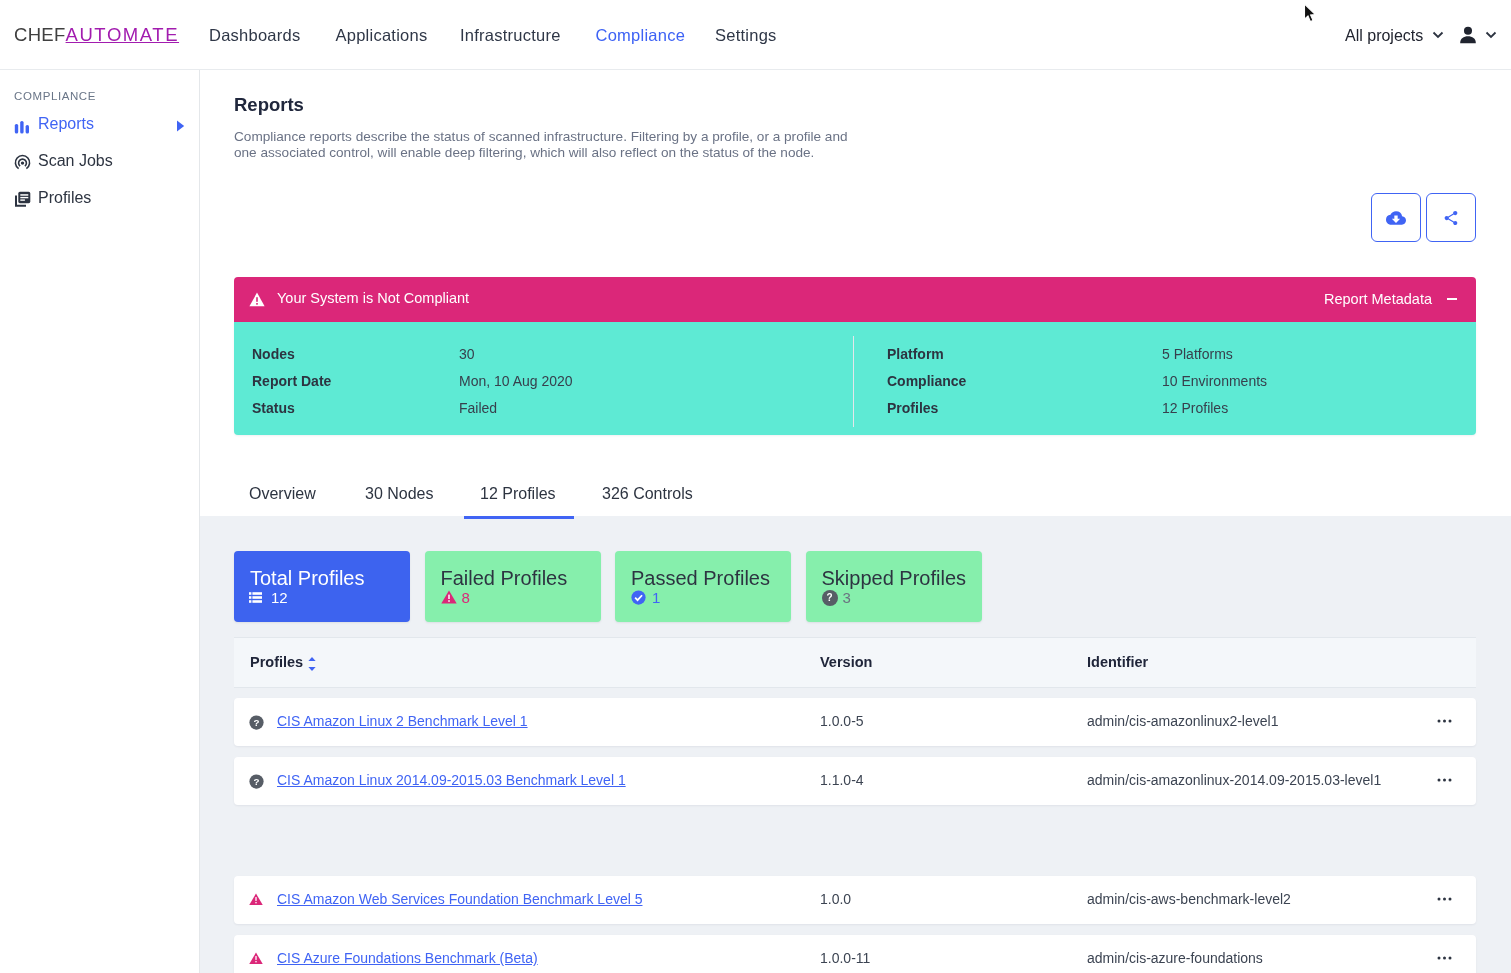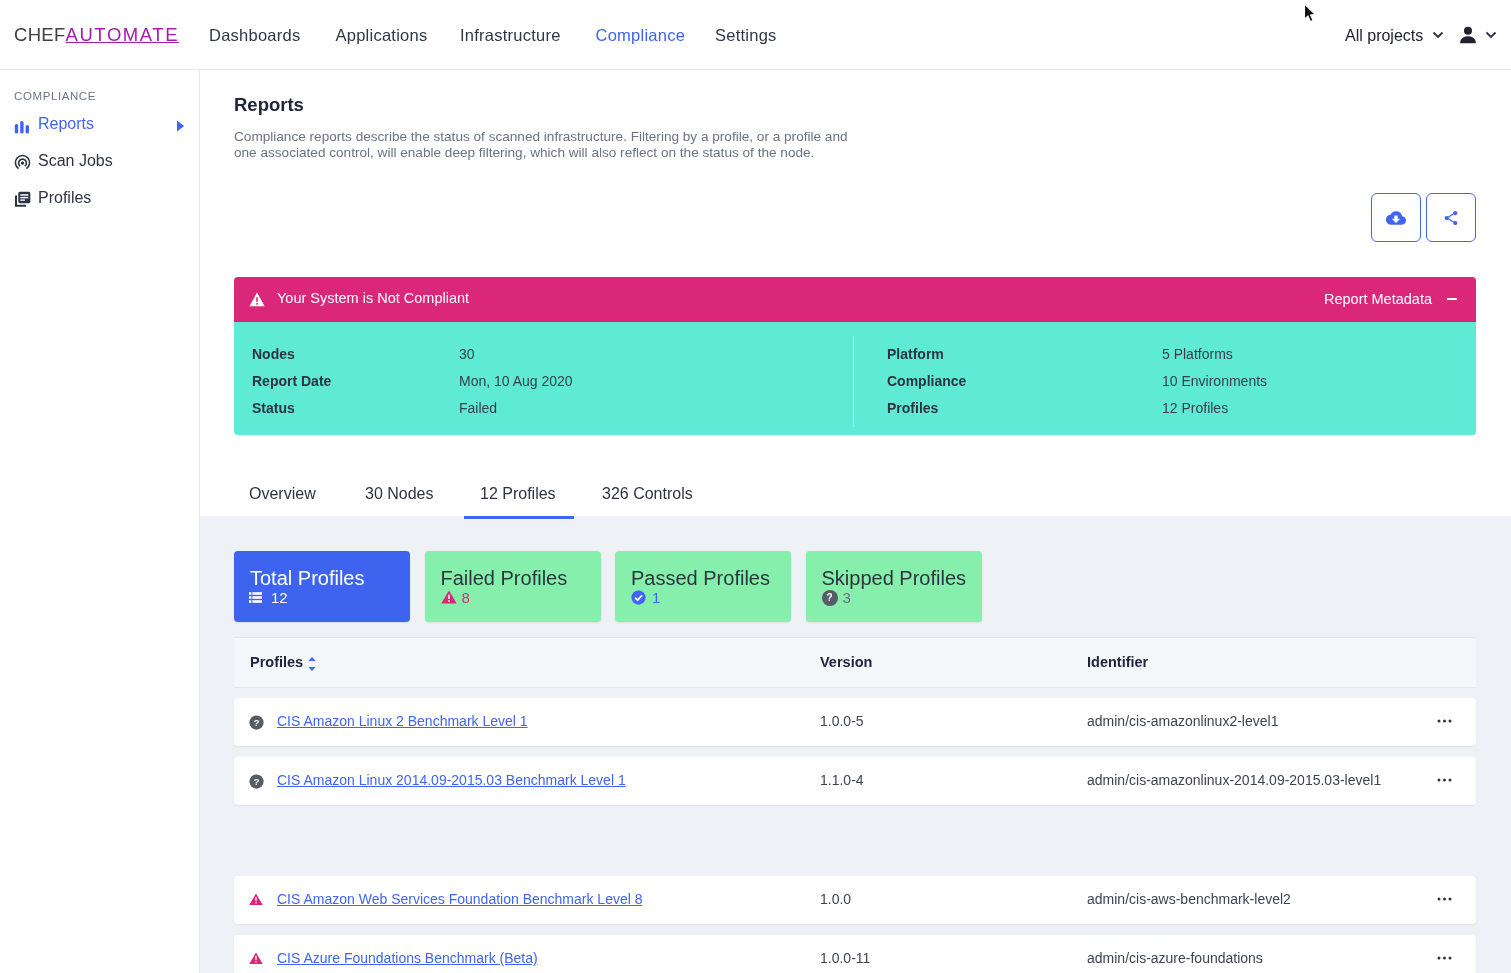--- a/index.html
+++ b/index.html
@@ -265,21 +265,21 @@
         <circle cx="7.5" cy="2" r="1.5"></circle>
         <circle cx="13" cy="2" r="1.5"></circle>
       </svg>
     </div>
     <div class="trow" style="top:806px">
       <svg class="sic" width="14" height="12.3" viewBox="0 0 16 14">
         <path d="M8 0.5 L15.7 13.6 H0.3 Z" fill="#db2779"></path>
         <rect x="7.25" y="4.6" width="1.5" height="4.4" fill="#fff"></rect>
         <rect x="7.25" y="10.2" width="1.5" height="1.6" fill="#fff"></rect>
       </svg>
-      <a>CIS Amazon Web Services Foundation Benchmark Level 8</a>
+      <a>CIS Amazon Web Services Foundation Benchmark Level 5</a>
       <span class="ver">1.0.0</span>
       <span class="idf">admin/cis-aws-benchmark-level2</span>
       <svg class="dots" width="15" height="4" viewBox="0 0 15 4" fill="#2d3441">
         <circle cx="2" cy="2" r="1.5"></circle>
         <circle cx="7.5" cy="2" r="1.5"></circle>
         <circle cx="13" cy="2" r="1.5"></circle>
       </svg>
     </div>
     <div class="trow" style="top:865px">
       <svg class="sic" width="14" height="12.3" viewBox="0 0 16 14">

